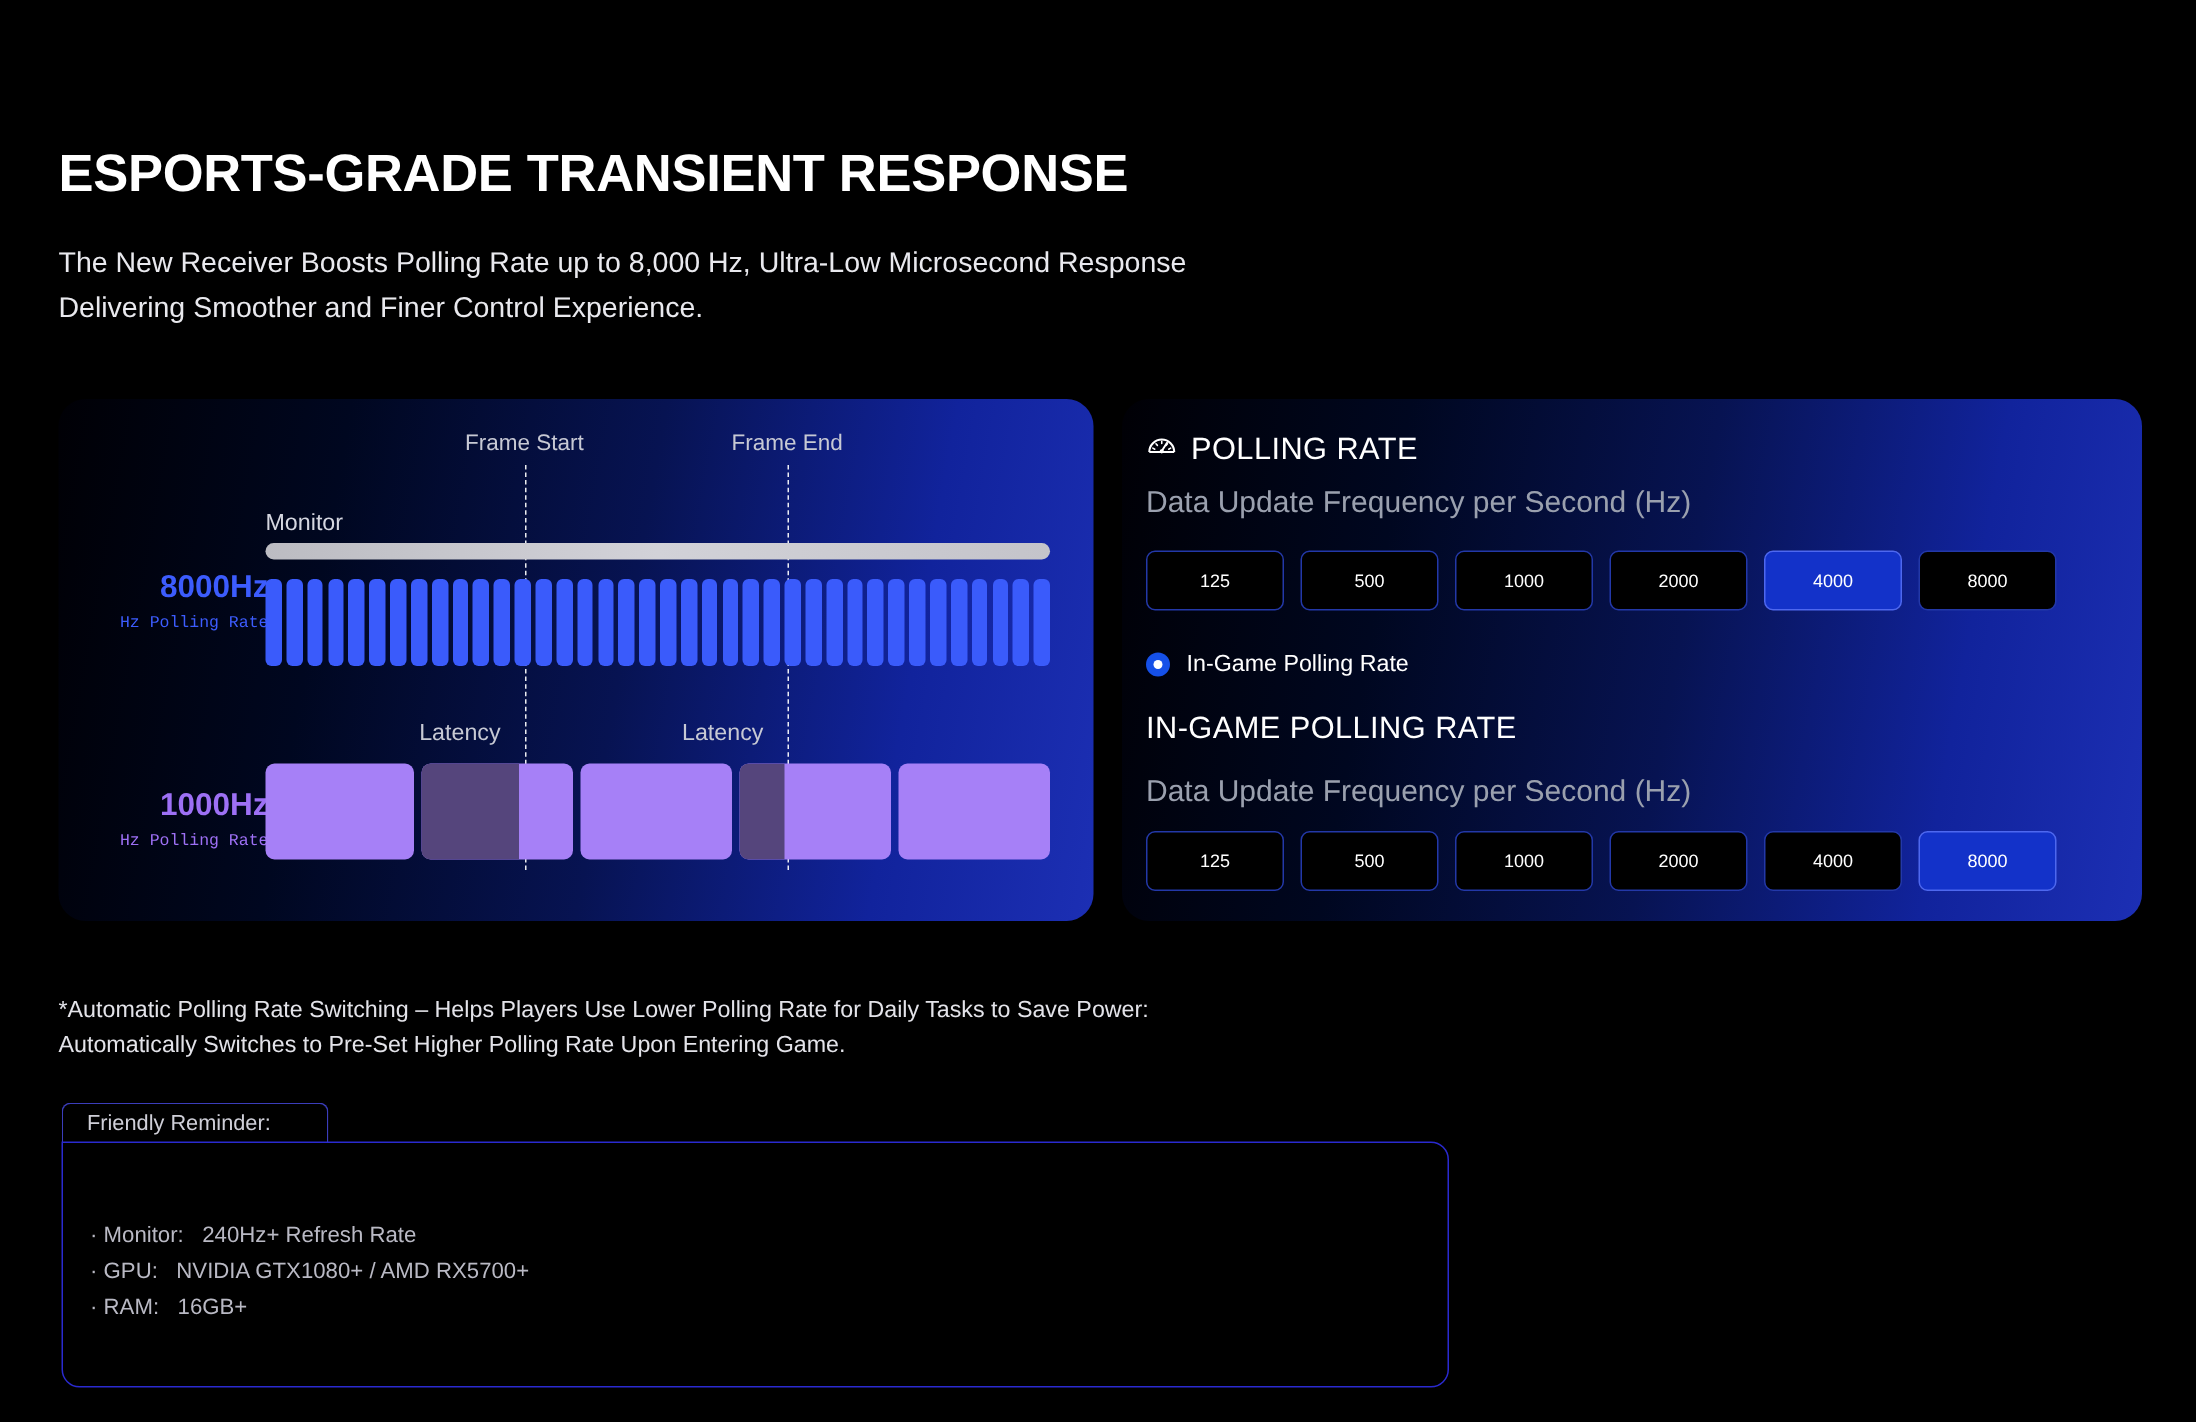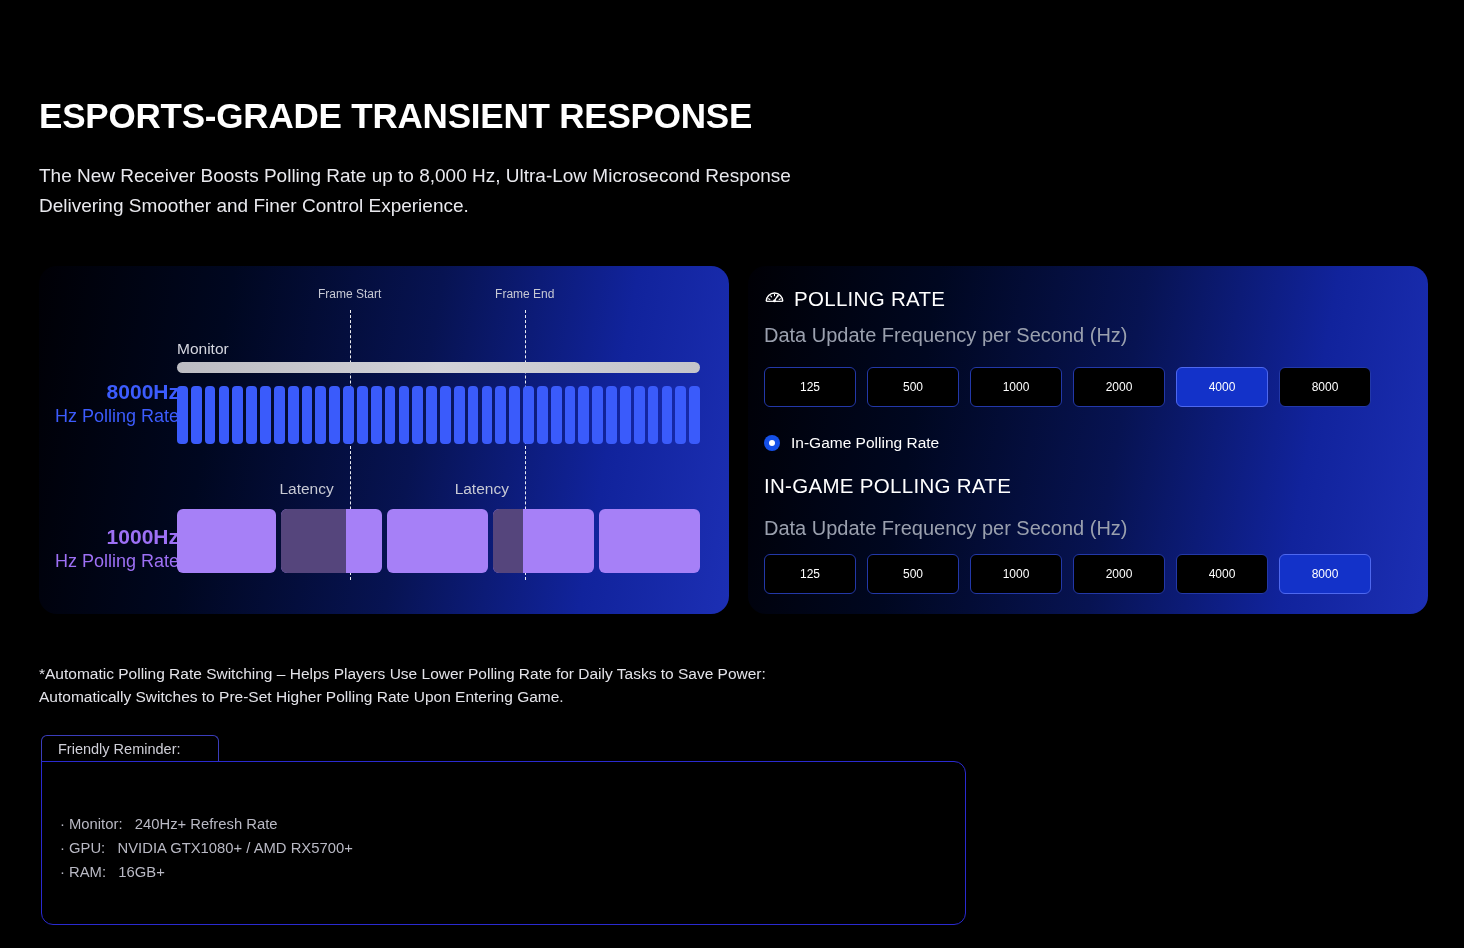--- a/index.html
+++ b/index.html
@@ -26,41 +26,41 @@
   
   .panel {
     position: absolute; border-radius: 18px;
     background: linear-gradient(100deg, #000005 0%, #000720 26%, #071352 54%, #11239c 80%, #1c2fb4 100%);
   }
   .panel-left  { left: 39px;  top: 266px; width: 690px; height: 348px; }
   .panel-right { left: 748px; top: 266px; width: 680px; height: 348px; }
 
   
   .frame-label {
-    position: absolute; top: 21px; font-size: 12px; color: #c7c9d4;
+    position: absolute; top: 21px; font-size: 15px; color: #c7c9d4;
     transform: translateX(-50%); white-space: nowrap;
   }
   .frame-line {
     position: absolute; top: 44px; width: 0; height: 270px;
     border-left: 1.6px dashed #ffffff; opacity: .92;
   }
   .monitor-label {
     position: absolute; left: 138px; top: 74px;
     font-size: 15.5px; color: #d5d7e0;
   }
   .monitor-bar {
     position: absolute; left: 138px; top: 96px; width: 523px; height: 11px;
     background: linear-gradient(90deg,#bcbcc2 0%, #d2d2d8 50%, #c4c4ca 100%);
     border-radius: 6px;
   }
   .row-label {
     position: absolute; text-align: right; width: 140px; left: 0;
   }
   .row-label .big { font-size: 21px; font-weight: bold; line-height: 26px; }
-  .row-label .small { font-size: 18px; line-height: 22px; }
+  .row-label .small { font-size: 11px; line-height: 22px; font-family: Liberation Mono, monospace; }
   .lbl-8000 { top: 113px; color: #3c5cfd; }
   .lbl-1000 { top: 258px; color: #9d70f5; }
 
   .bars-8000 { position: absolute; left: 138px; top: 120px; width: 523px; height: 58px; display: flex; gap: 3.1px; }
   .bars-8000 .tick {
     flex: 1 1 auto; height: 58px; border-radius: 4px;
     background: #3a5bfb;
   }
 
   .blocks-1000 { position: absolute; left: 138px; top: 243px; width: 523px; height: 64px; display: flex; gap: 5px; }

